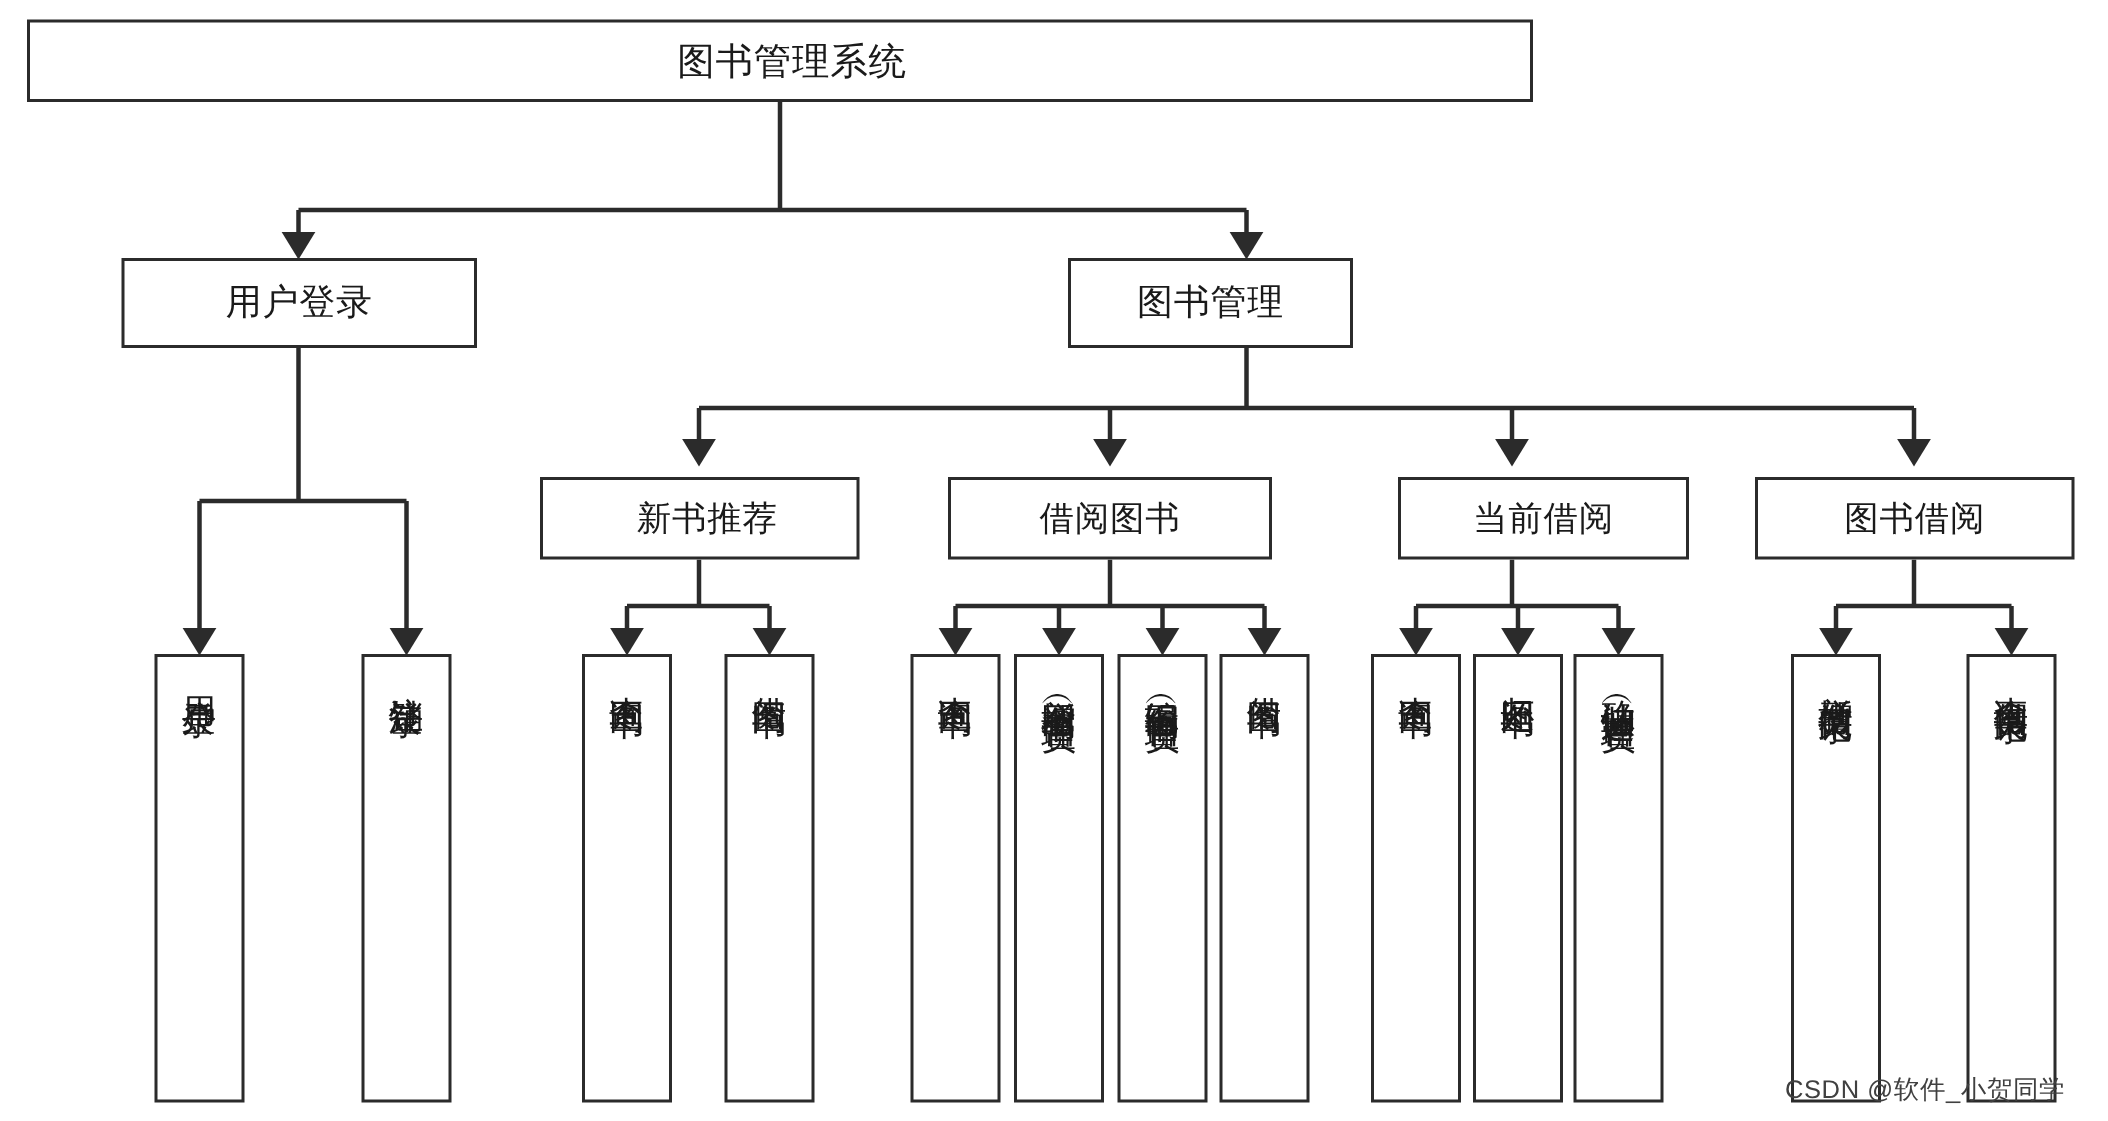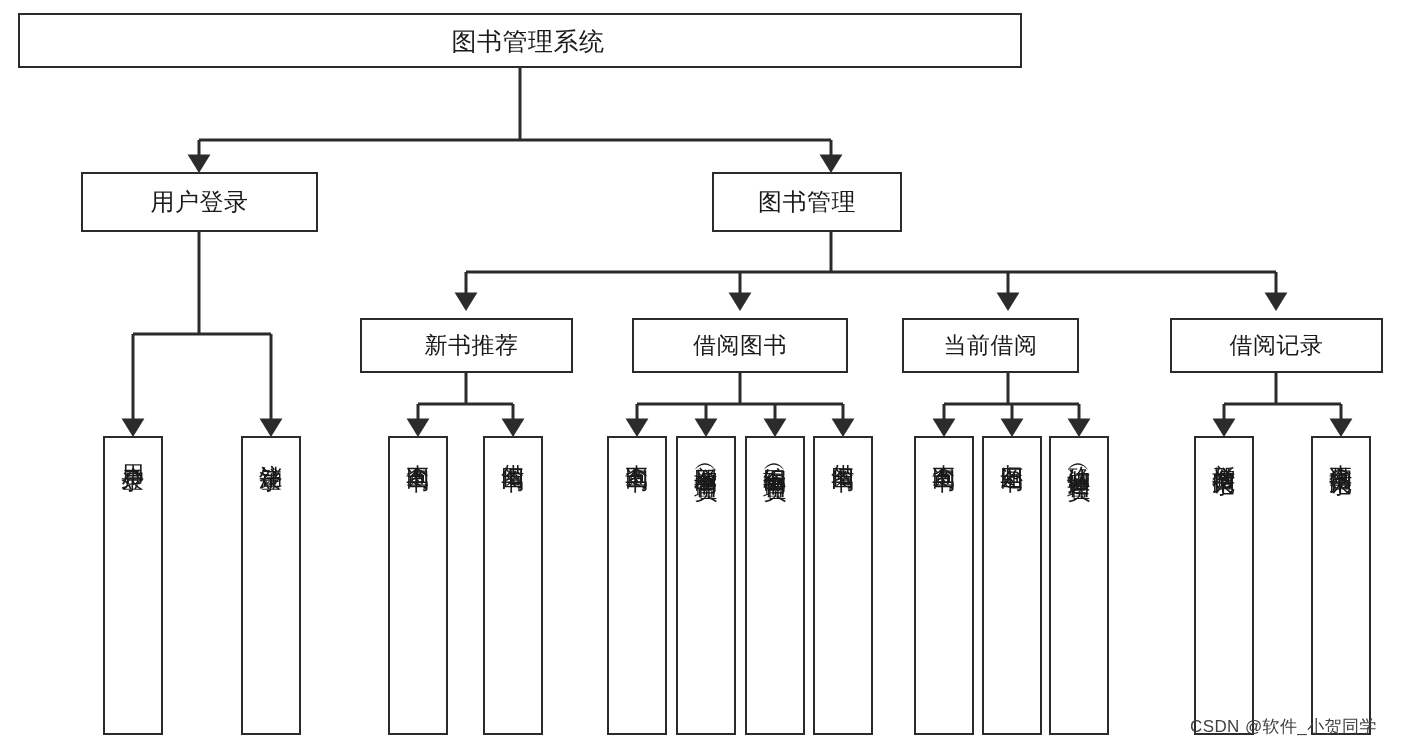--- a/index.html
+++ b/index.html
@@ -136,25 +136,25 @@
   <div class="node lvl2" style="left:712px; top:172px; width:190px; height:60px;">
     <span class="label">图书管理</span>
   </div>
 
   <div class="node lvl3" style="left:360px; top:318px; width:213px; height:55px;padding-left:10px;">
     <span class="label">新书推荐</span>
   </div>
   <div class="node lvl3" style="left:632px; top:318px; width:216px; height:55px;">
     <span class="label">借阅图书</span>
   </div>
-  <div class="node lvl3" style="left:902px; top:318px; width:177px; height:55px;">
+  <div class="node lvl3" style="left:932px; top:318px; width:194px; height:55px;">
     <span class="label">当前借阅</span>
   </div>
   <div class="node lvl3" style="left:1170px; top:318px; width:213px; height:55px;">
-    <span class="label">借阅记录</span>
+    <span class="label">图书借阅</span>
   </div>
 
   <div class="node leaf" style="left:103px; top:436px; width:60px; height:299px;">
     <span class="label">用户登录</span>
   </div>
   <div class="node leaf" style="left:241px; top:436px; width:60px; height:299px;">
     <span class="label">注销登录</span>
   </div>
 
   <div class="node leaf" style="left:388px; top:436px; width:60px; height:299px;">

